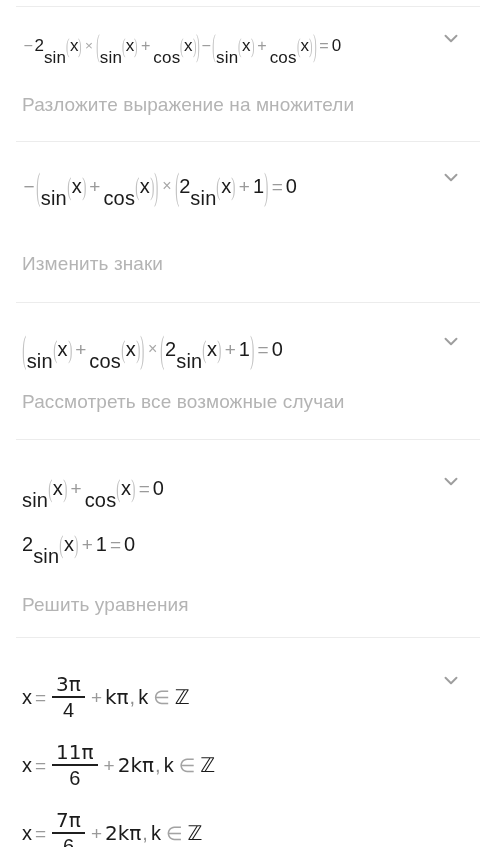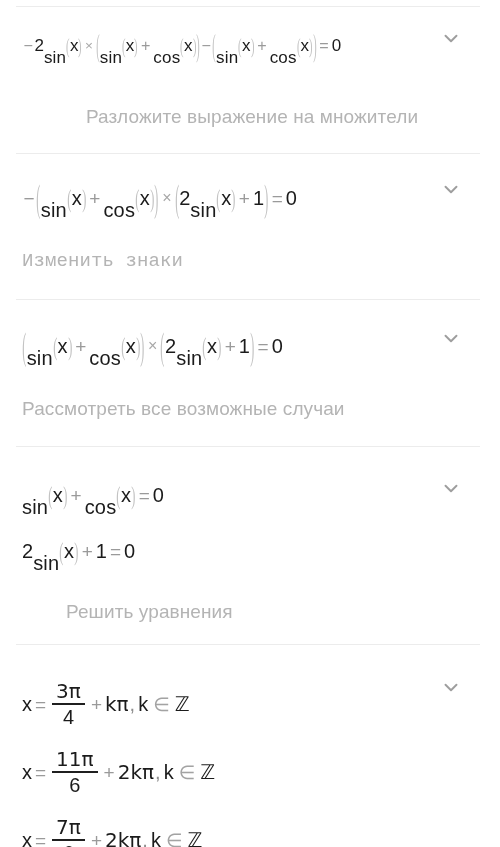--- a/index.html
+++ b/index.html
@@ -151,21 +151,21 @@
           <span class="op">+</span>
           <span class="fn">cos</span>
           <span class="paren">(</span>
           <span class="var">x</span>
           <span class="paren">)</span>
           <span class="paren big">)</span>
           <span class="eq">=</span>
           <span class="num">0</span>
       </div>
 
-      <div class="hint" style="margin-top:40px;text-align:center;">Разложите выражение на множители</div>
+      <div class="hint" style="margin-top:28px;">Разложите выражение на множители</div>
     </div>
   </div>
   <div class="divider" style="margin-top:25px;"></div>
 
   <div class="step">
     <div class="step-body" style="padding-top:22px;">
       <div class="chevron" style="top:24px;">
         <svg viewBox="0 0 24 24" fill="none" stroke="#9e9e9e" stroke-width="2.1" stroke-linecap="round" stroke-linejoin="round">
             <polyline points="6 9.5 12 15.5 18 9.5"></polyline>
           </svg>
@@ -191,21 +191,21 @@
           <span class="paren">(</span>
           <span class="var">x</span>
           <span class="paren">)</span>
           <span class="op">+</span>
           <span class="num">1</span>
           <span class="paren big">)</span>
           <span class="eq">=</span>
           <span class="num">0</span>
       </div>
 
-      <div class="hint" style="margin-top:30px;font-family:Liberation Mono, monospace;">Изменить знаки</div>
+      <div class="hint" style="margin-top:45px;">Изменить знаки</div>
     </div>
   </div>
   <div class="divider" style="margin-top:27px;"></div>
 
   <div class="step">
     <div class="step-body" style="padding-top:24px;">
       <div class="chevron" style="top:27px;">
         <svg viewBox="0 0 24 24" fill="none" stroke="#9e9e9e" stroke-width="2.1" stroke-linecap="round" stroke-linejoin="round">
             <polyline points="6 9.5 12 15.5 18 9.5"></polyline>
           </svg>
@@ -230,21 +230,21 @@
           <span class="paren">(</span>
           <span class="var">x</span>
           <span class="paren">)</span>
           <span class="op">+</span>
           <span class="num">1</span>
           <span class="paren big">)</span>
           <span class="eq">=</span>
           <span class="num">0</span>
       </div>
 
-      <div class="hint" style="margin-top:30px;">Рассмотреть все возможные случаи</div>
+      <div class="hint" style="margin-top:20px;">Рассмотреть все возможные случаи</div>
     </div>
   </div>
   <div class="divider" style="margin-top:26px;"></div>
 
   <div class="step">
     <div class="step-body" style="padding-top:26px;">
       <div class="chevron" style="top:30px;">
         <svg viewBox="0 0 24 24" fill="none" stroke="#9e9e9e" stroke-width="2.1" stroke-linecap="round" stroke-linejoin="round">
             <polyline points="6 9.5 12 15.5 18 9.5"></polyline>
           </svg>
@@ -269,21 +269,21 @@
           <span class="fn">sin</span>
           <span class="paren">(</span>
           <span class="var">x</span>
           <span class="paren">)</span>
           <span class="op">+</span>
           <span class="num">1</span>
           <span class="eq">=</span>
           <span class="num">0</span>
       </div>
 
-      <div class="hint" style="margin-top:28px;margin-left:44px;">Решить уравнения</div>
+      <div class="hint" style="margin-top:28px;">Решить уравнения</div>
     </div>
   </div>
   <div class="divider" style="margin-top:21px;"></div>
 
   <div class="step">
     <div class="step-body" style="padding-top:24px;">
       <div class="chevron" style="top:31px;">
         <svg viewBox="0 0 24 24" fill="none" stroke="#9e9e9e" stroke-width="2.1" stroke-linecap="round" stroke-linejoin="round">
             <polyline points="6 9.5 12 15.5 18 9.5"></polyline>
           </svg>

